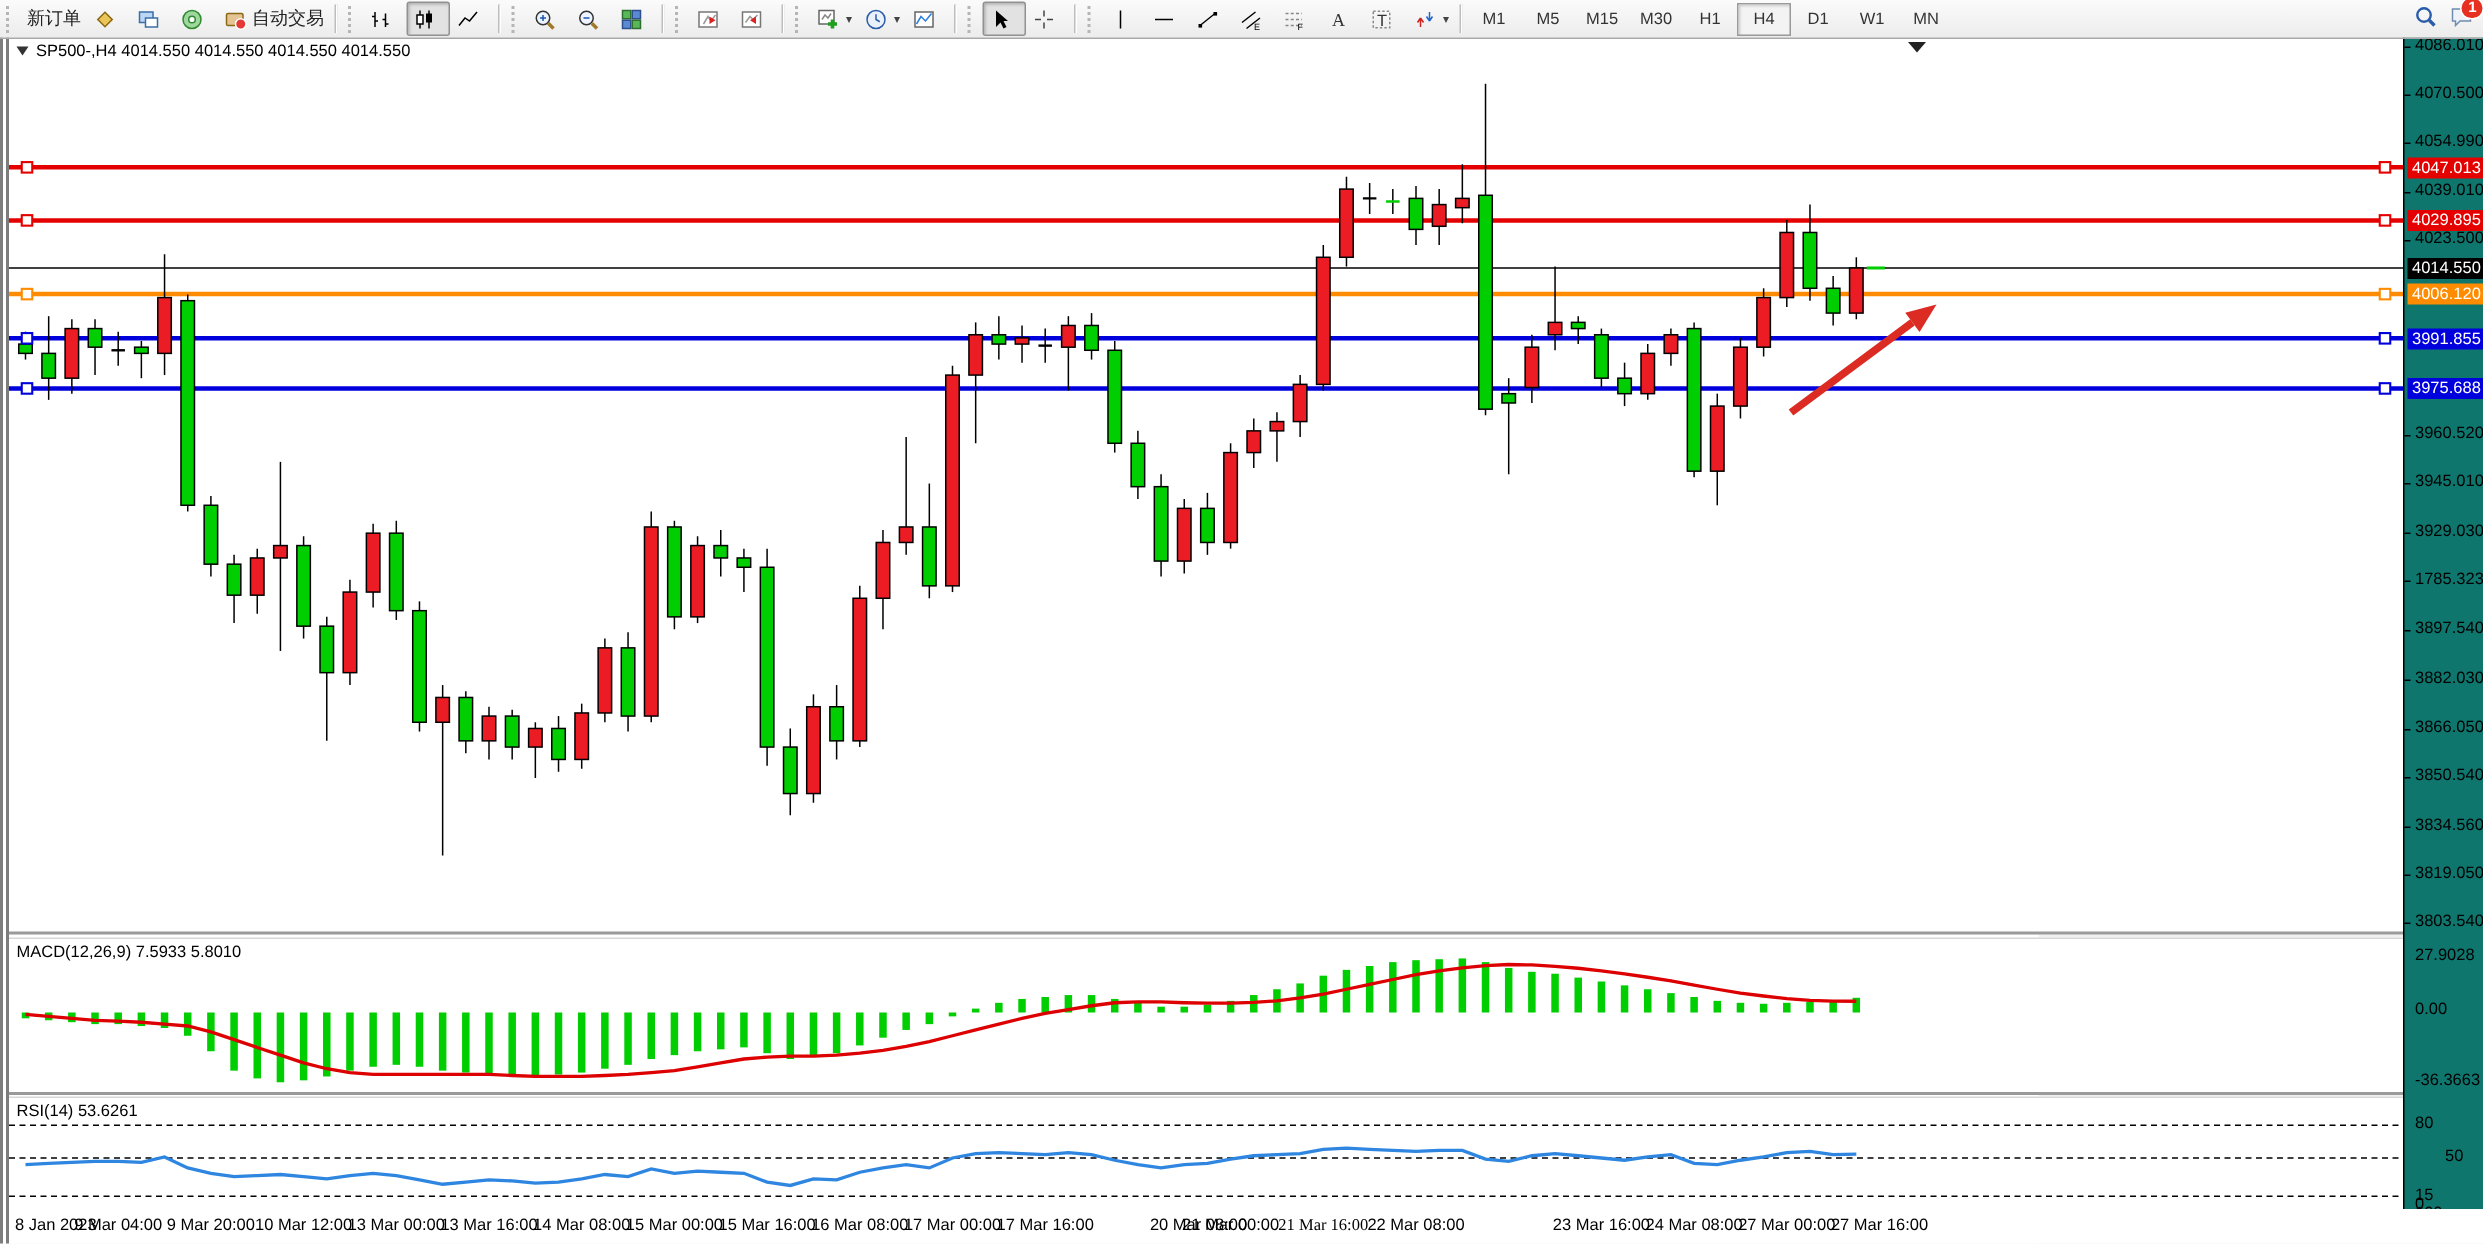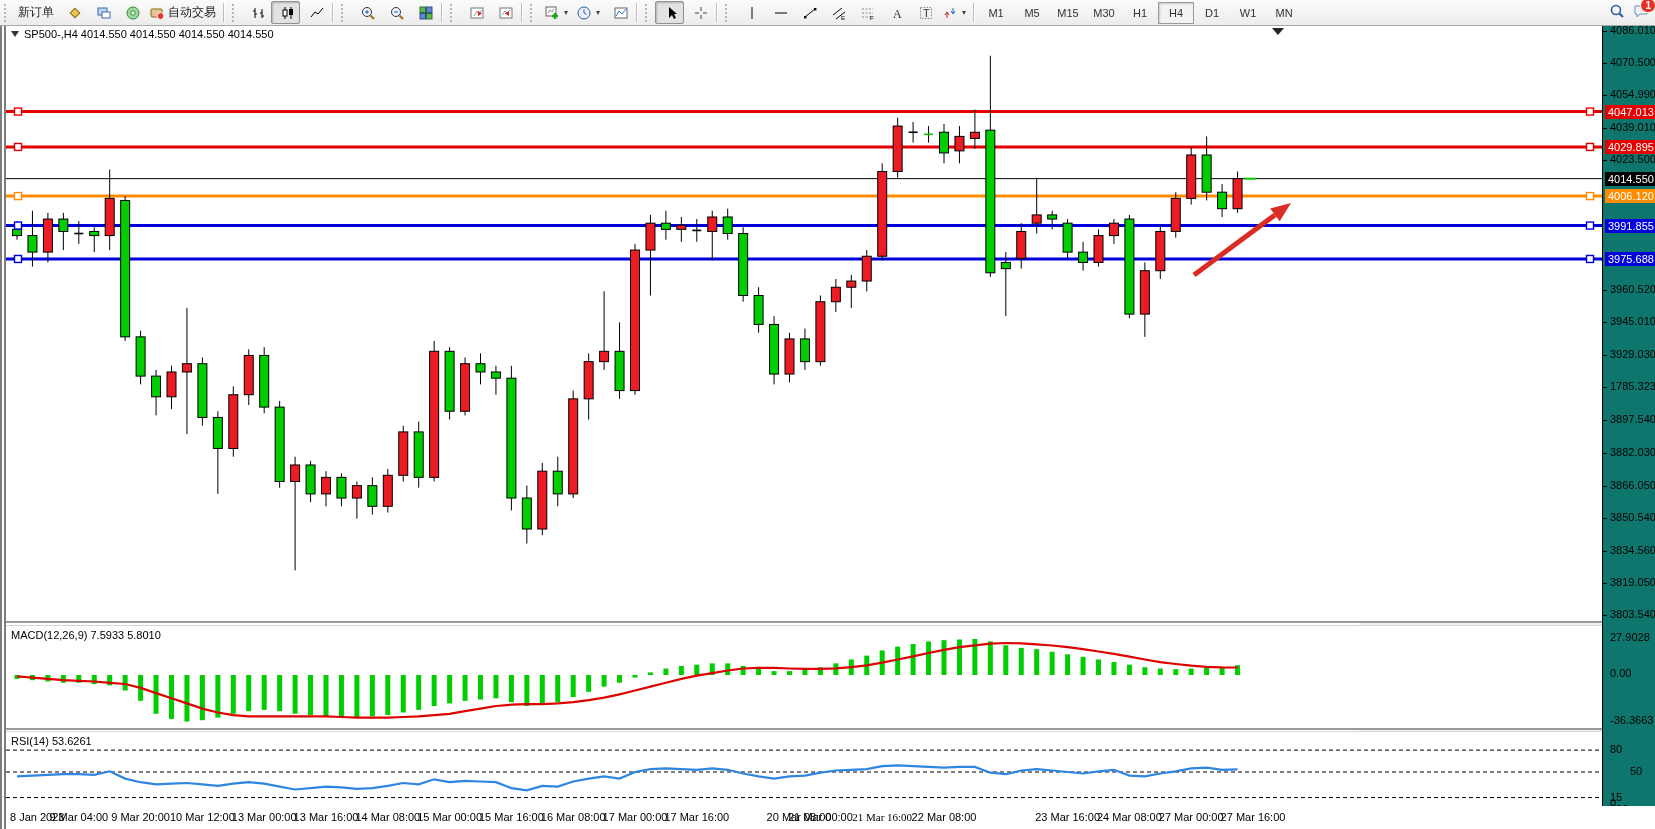--- a/index.html
+++ b/index.html
@@ -2,21 +2,21 @@
 <html><head>
 <meta charset="utf-8">
 <style>
   html,body{margin:0;padding:0;background:#f0f0f0;width:1655px;height:829px;overflow:hidden;
     font-family:"Liberation Sans","DejaVu Sans",sans-serif;-webkit-font-smoothing:antialiased;}
   
   .toolbar{position:absolute;top:0;left:0;width:1655px;height:25px;background:linear-gradient(#fbfbfb,#ececec);
     border-bottom:1px solid #a8a8a8;display:flex;align-items:center;font-size:12px;color:#222;z-index:5;}
   .tb-grip{width:5px;height:18px;margin:0 3px 0 4px;border-left:2px dotted #b5b5b5;}
   .tb-sep{width:1px;height:19px;background:#bdbdbd;border-right:1px solid #fff;margin:0 3px;}
-  .tb-btn{height:21px;min-width:21px;padding:0 3px;display:flex;align-items:center;justify-content:flex-end;
+  .tb-btn{height:21px;min-width:21px;padding:0 3px;display:flex;align-items:center;justify-content:flex-start;
     border:1px solid transparent;border-radius:2px;gap:3px;cursor:default;white-space:nowrap;}
   .tb-btn.active{border:1px solid #919191;background:#e2e2e2;box-shadow:inset 1px 1px 2px rgba(0,0,0,.22);}
   .tb-btn svg{display:block;}
   .tb-caret{font-size:8px;color:#444;margin-left:1px;}
   .tb-label{font-size:12px;}
   .tf-btn{height:20px;min-width:26px;padding:0 4px;display:flex;align-items:center;justify-content:center;
     font-size:11px;color:#333;border:1px solid transparent;}
   .tf-btn.active{border:1px solid #9a9a9a;background:#f3f3f3;box-shadow:inset 1px 1px 2px rgba(0,0,0,.18);}
   .tb-right{margin-left:auto;display:flex;align-items:center;margin-right:6px;gap:8px;}
   .chat-wrap{position:relative;}

